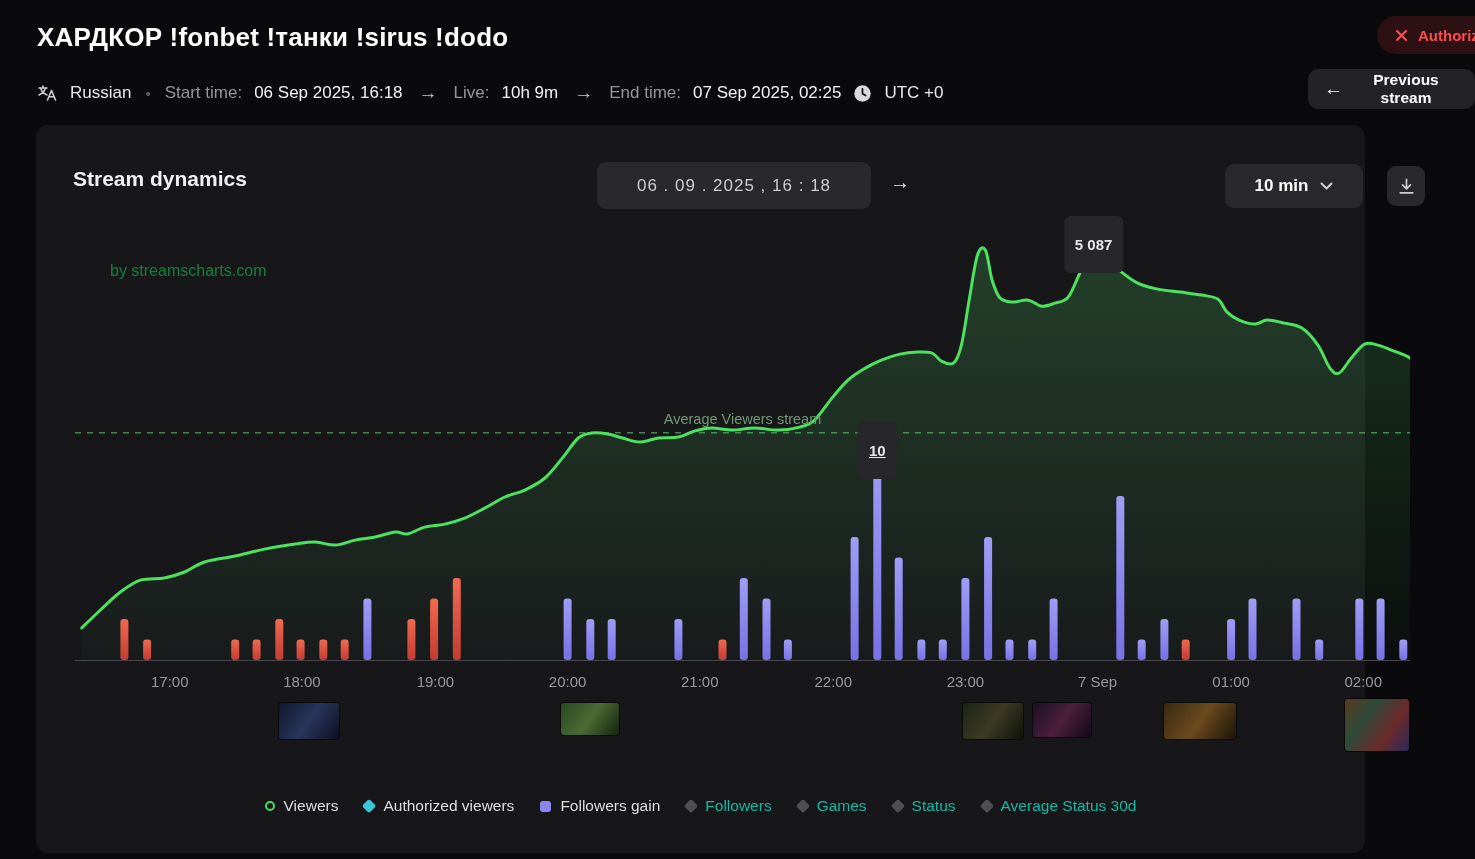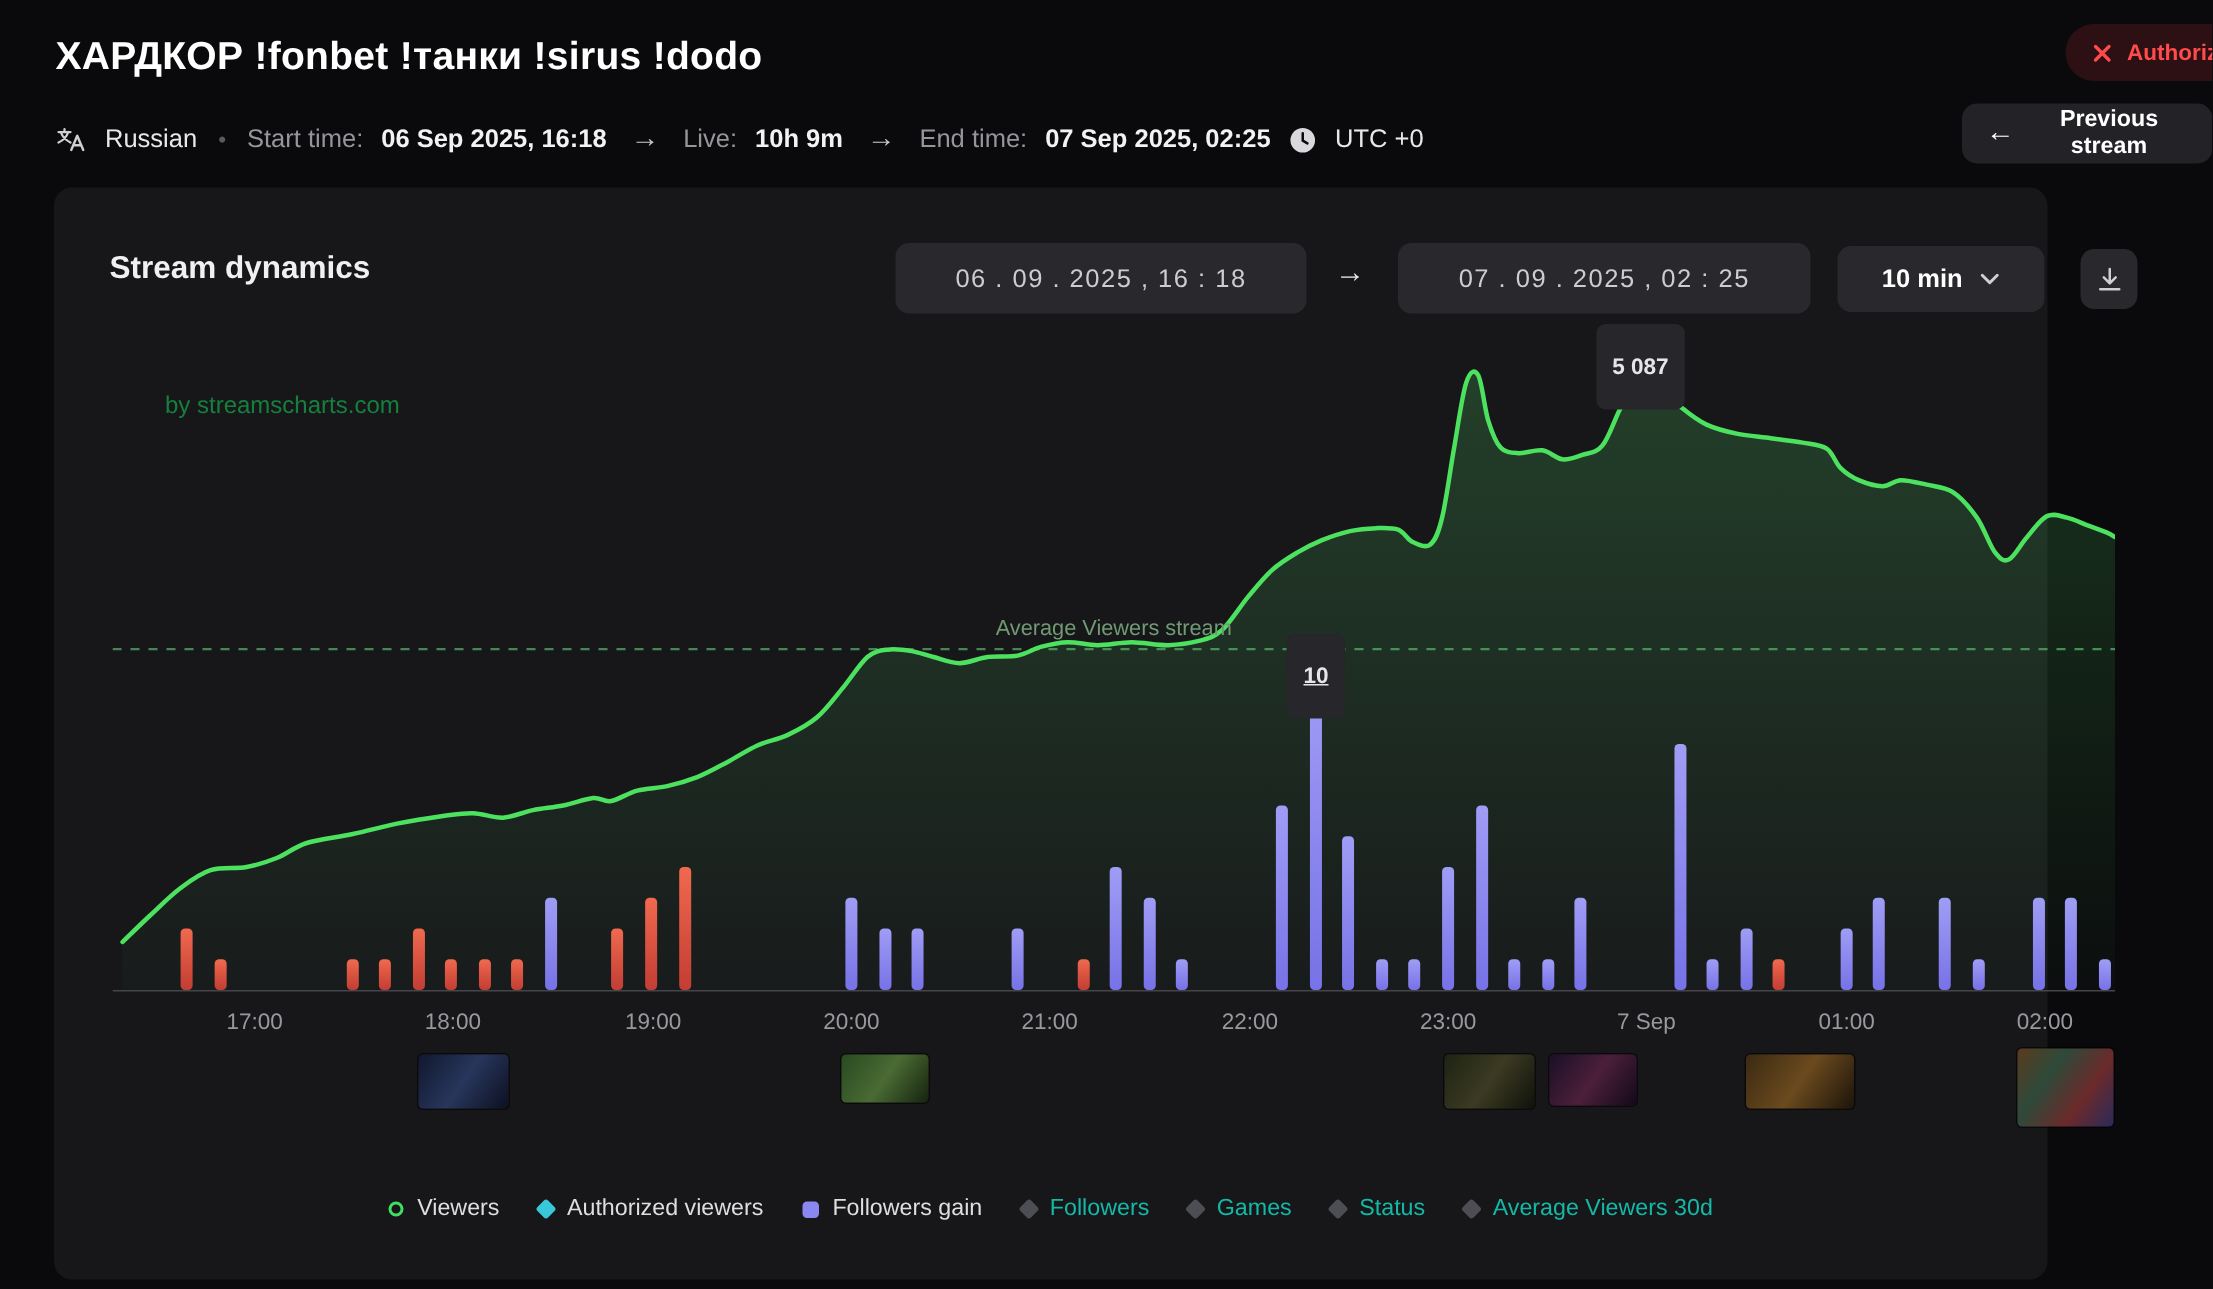--- a/index.html
+++ b/index.html
@@ -7,21 +7,21 @@
   body { font-family:"Liberation Sans", sans-serif; }
   .stage { position:relative; width:1475px; height:859px; overflow:hidden; background:#0a0a0c; color:#e8e8ea; }
 
   
   .page-title { position:absolute; left:37px; top:22px; font-size:26px; font-weight:700; color:#ffffff; letter-spacing:.2px; }
   .auth-pill { position:absolute; left:1377px; top:16px; height:38px; display:flex; align-items:center; gap:10px;
     padding:0 18px; border:none; border-radius:19px; background:#2c1013; color:#ff4b4b; font-family:inherit;
     font-size:15px; font-weight:700; cursor:pointer; }
   .meta-row { position:absolute; left:37px; top:80px; height:26px; display:flex; align-items:center; gap:12px; font-size:17px; white-space:nowrap; }
   .meta-row .lbl { color:#95959b; }
-  .meta-row .val { color:#f2f2f4; font-weight:700;text-align:center; }
+  .meta-row .val { color:#f2f2f4; font-weight:400;text-align:center; }
   .meta-row .plain { color:#e8e8ea; font-weight:400; }
   .meta-row .dot { color:#5a5a5f; font-size:15px; margin:0 2px; }
   .meta-row .arrow { color:#c8c8cc; font-size:19px; margin:0 4px; }
   .lang-icon, .clock-icon { display:inline-flex; align-items:center; }
   .prev-btn { position:absolute; left:1308px; top:69px; height:40px; display:flex; align-items:center; gap:10px;
     padding:0 16px; border:none; border-radius:10px; background:#232327; color:#ffffff; font-family:inherit;
     font-size:15.5px; font-weight:700; cursor:pointer; }
   .prev-btn .arr { font-size:19px; font-weight:400; }
 
   
@@ -99,21 +99,20 @@
   <button class="prev-btn">
     <span class="arr">←</span>
     <span>Previous stream</span>
   </button>
 
   <section class="panel">
     <h2 class="panel-title">Stream dynamics</h2>
 
     <button class="date-input date-from">06 . 09 . 2025 ,  16 : 18</button>
     <span class="d-arrow">→</span>
-    <button class="date-input date-to">07 . 09 . 2025 ,  02 : 25</button>
 
     <button class="interval-select">
       <span>10 min</span>
       <svg width="13" height="8" viewBox="0 0 13 8">
         <path d="M1.5 1.5 L6.5 6.5 L11.5 1.5" stroke="#d0d0d4" stroke-width="2" fill="none" stroke-linecap="round" stroke-linejoin="round"></path>
       </svg>
     </button>
 
     <button class="dl-btn">
       <svg width="19" height="19" viewBox="0 0 24 24">
@@ -240,17 +239,17 @@
         <div class="leg-item off">
           <span class="leg-ic diamond" style="background: rgb(77, 77, 84);"></span>
           <span>Games</span>
         </div>
         <div class="leg-item off">
           <span class="leg-ic diamond" style="background: rgb(77, 77, 84);"></span>
           <span>Status</span>
         </div>
         <div class="leg-item off">
           <span class="leg-ic diamond" style="background: rgb(77, 77, 84);"></span>
-          <span>Average Viewers 30d</span>
+          <span>Average Status 30d</span>
         </div>
       </div>
   </section>
 </div>
 
 </body></html>

